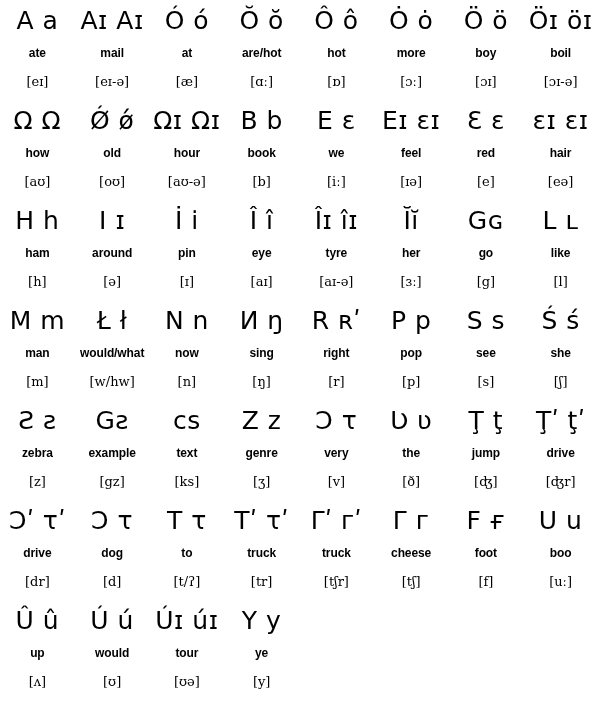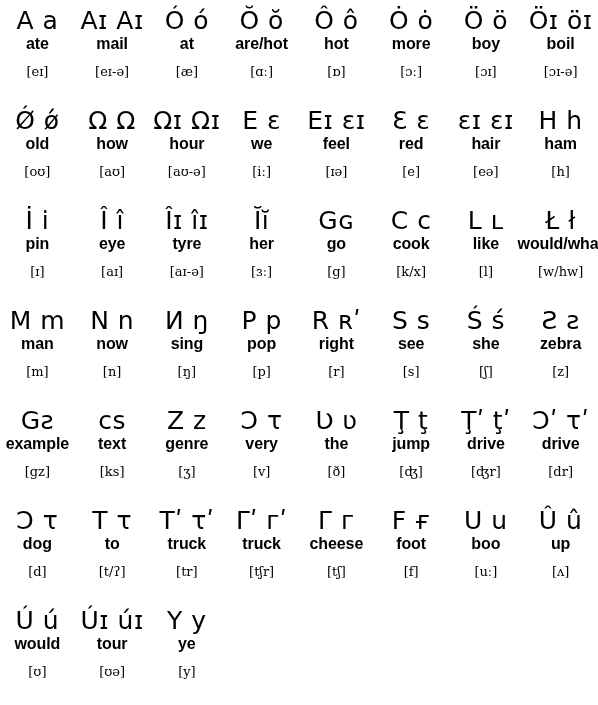--- a/index.html
+++ b/index.html
@@ -31,23 +31,24 @@
   .letters {
     font-size: 25px;
     line-height: 30px;
     font-weight: 400;
     letter-spacing: 0.5px;
     white-space: nowrap;
     text-align: center;
     font-family: "DejaVu Sans", "Liberation Sans", sans-serif;
   }
   .word {
-    font-size: 16px;
+    font-size: 12px;
     line-height: 15px;
     font-weight: 700;
+    margin-top: 10px;
     white-space: nowrap;
     text-align: center;
     letter-spacing: -0.1px;
   }
   .ipa {
     font-size: 13px;
     line-height: 16px;
     font-weight: 400;
     margin-top: 13px;
     white-space: nowrap;
@@ -93,35 +94,40 @@
       <div class="letters">Ö ö</div>
       <div class="word">boy</div>
       <div class="ipa">[ɔɪ]</div>
     </div>
     <div class="cell">
       <div class="letters">Öɪ öɪ</div>
       <div class="word">boil</div>
       <div class="ipa">[ɔɪ-ə]</div>
     </div>
     <div class="cell">
+      <div class="letters">Ω Ω</div>
+      <div class="word">how</div>
+      <div class="ipa">[aʊ]</div>
+    </div>
+    <div class="cell">
       <div class="letters">Ǿ ǿ</div>
       <div class="word">old</div>
       <div class="ipa">[oʊ]</div>
     </div>
     <div class="cell">
-      <div class="letters">Ω Ω</div>
-      <div class="word">how</div>
-      <div class="ipa">[aʊ]</div>
-    </div>
-    <div class="cell">
       <div class="letters">Ωɪ Ωɪ</div>
       <div class="word">hour</div>
       <div class="ipa">[aʊ-ə]</div>
     </div>
     <div class="cell">
+      <div class="letters">B b</div>
+      <div class="word">book</div>
+      <div class="ipa">[b]</div>
+    </div>
+    <div class="cell">
       <div class="letters">E ɛ</div>
       <div class="word">we</div>
       <div class="ipa">[iː]</div>
     </div>
     <div class="cell">
       <div class="letters">Eɪ ɛɪ</div>
       <div class="word">feel</div>
       <div class="ipa">[ɪə]</div>
     </div>
     <div class="cell">
@@ -133,20 +139,25 @@
       <div class="letters">ɛɪ ɛɪ</div>
       <div class="word">hair</div>
       <div class="ipa">[eə]</div>
     </div>
     <div class="cell">
       <div class="letters">H h</div>
       <div class="word">ham</div>
       <div class="ipa">[h]</div>
     </div>
     <div class="cell">
+      <div class="letters">I ɪ</div>
+      <div class="word">around</div>
+      <div class="ipa">[ə]</div>
+    </div>
+    <div class="cell">
       <div class="letters">İ i̇</div>
       <div class="word">pin</div>
       <div class="ipa">[ɪ]</div>
     </div>
     <div class="cell">
       <div class="letters">Î î</div>
       <div class="word">eye</div>
       <div class="ipa">[aɪ]</div>
     </div>
     <div class="cell">
@@ -158,60 +169,55 @@
       <div class="letters">Ĭĭ</div>
       <div class="word">her</div>
       <div class="ipa">[ɜː]</div>
     </div>
     <div class="cell">
       <div class="letters">Gɢ</div>
       <div class="word">go</div>
       <div class="ipa">[g]</div>
     </div>
     <div class="cell">
-      <div class="letters">C c</div>
-      <div class="word">cook</div>
-      <div class="ipa">[k/x]</div>
-    </div>
-    <div class="cell">
       <div class="letters">L ʟ</div>
       <div class="word">like</div>
       <div class="ipa">[l]</div>
     </div>
     <div class="cell">
+      <div class="letters">M m</div>
+      <div class="word">man</div>
+      <div class="ipa">[m]</div>
+    </div>
+    <div class="cell">
       <div class="letters">Ł ł</div>
       <div class="word">would/what</div>
       <div class="ipa">[w/hw]</div>
     </div>
     <div class="cell">
-      <div class="letters">M m</div>
-      <div class="word">man</div>
-      <div class="ipa">[m]</div>
-    </div>
-    <div class="cell">
       <div class="letters">N n</div>
       <div class="word">now</div>
       <div class="ipa">[n]</div>
     </div>
     <div class="cell">
       <div class="letters">И ŋ</div>
       <div class="word">sing</div>
       <div class="ipa">[ŋ]</div>
     </div>
     <div class="cell">
+      <div class="letters">R ʀʹ</div>
+      <div class="word">right</div>
+      <div class="ipa">[r]</div>
+    </div>
+    <div class="cell">
       <div class="letters">P p</div>
       <div class="word">pop</div>
       <div class="ipa">[p]</div>
     </div>
     <div class="cell">
-      <div class="letters">R ʀʹ</div>
-      <div class="word">right</div>
-      <div class="ipa">[r]</div>
-    </div>
-    <div class="cell">
       <div class="letters">S s</div>
       <div class="word">see</div>
       <div class="ipa">[s]</div>
     </div>
     <div class="cell">
       <div class="letters">Ś ś</div>
       <div class="word">she</div>
       <div class="ipa">[ʃ]</div>
     </div>
     <div class="cell">

